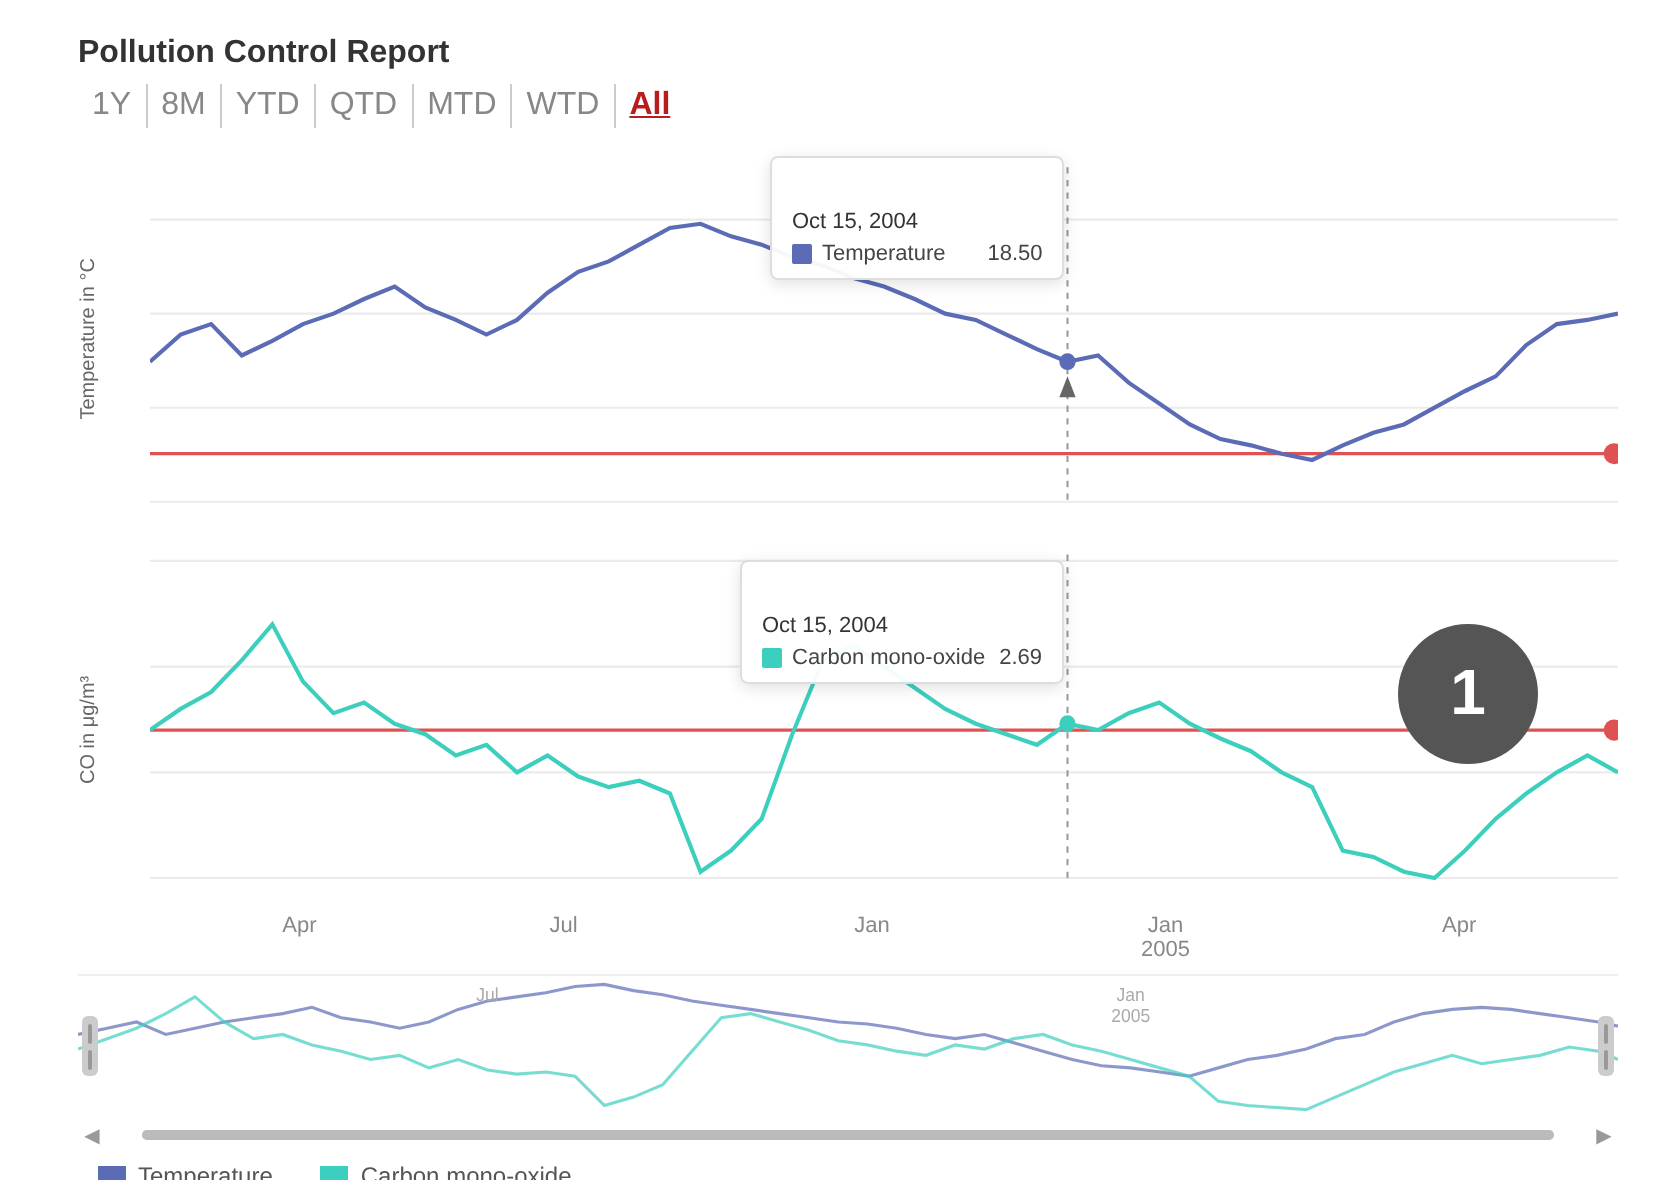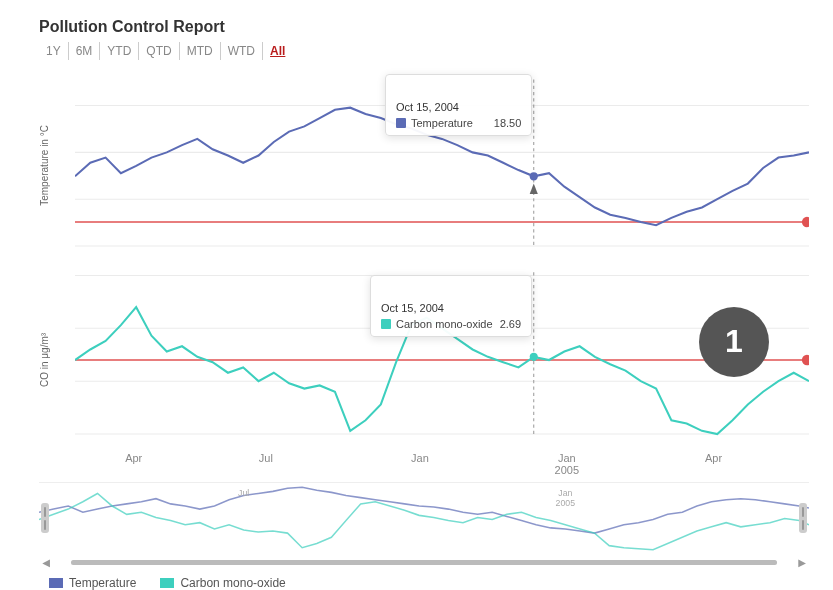--- a/index.html
+++ b/index.html
@@ -36,21 +36,21 @@
       color: #5b6bb5;
       font-size: 13px;
     }
     .toolbar {
       display: flex;
       align-items: center;
       gap: 0;
       margin-bottom: 4px;
     }
     .toolbar-btn {
-      font-size: 12px;
+      font-size: 16px;
       color: #888;
       padding: 2px 7px;
       cursor: pointer;
       border: none;
       background: none;
       border-right: 1px solid #ccc;
     }
     .toolbar-btn:last-child {
       border-right: none;
     }
@@ -84,20 +84,21 @@
       width: 36px;
       flex-shrink: 0;
     }
     .svg-area {
       flex: 1;
       position: relative;
     }
     .x-label {
       position: absolute;
       transform: translateX(-50%);
+      margin-left: 16px;
     }
     .tooltip-box {
       position: absolute;
       background: rgba(255,255,255,0.95);
       border: 1px solid #ddd;
       border-radius: 4px;
       padding: 6px 10px;
       font-size: 11px;
       box-shadow: 0 2px 8px rgba(0,0,0,0.12);
       pointer-events: none;
@@ -225,21 +226,21 @@
 </head>
 <body>
 
 <div class="container">
   <div class="header">
     <span class="title">Pollution Control Report</span>
   </div>
 
   <div class="toolbar">
     <button class="toolbar-btn">1Y</button>
-    <button class="toolbar-btn">6M</button>
+    <button class="toolbar-btn">8M</button>
     <button class="toolbar-btn">YTD</button>
     <button class="toolbar-btn">QTD</button>
     <button class="toolbar-btn">MTD</button>
     <button class="toolbar-btn">WTD</button>
     <button class="toolbar-btn active">All</button>
   </div>
 
   <div class="charts-area">
 
     <div class="chart-top">

